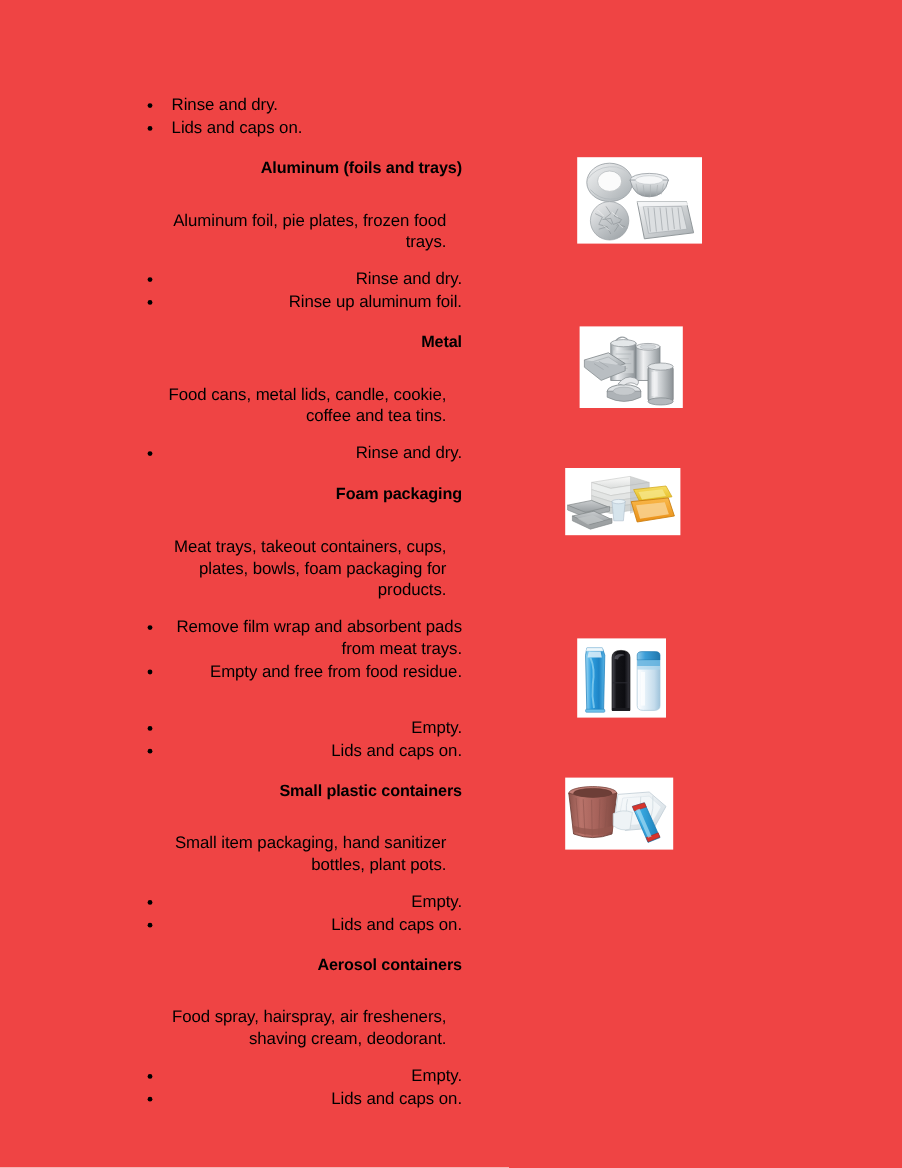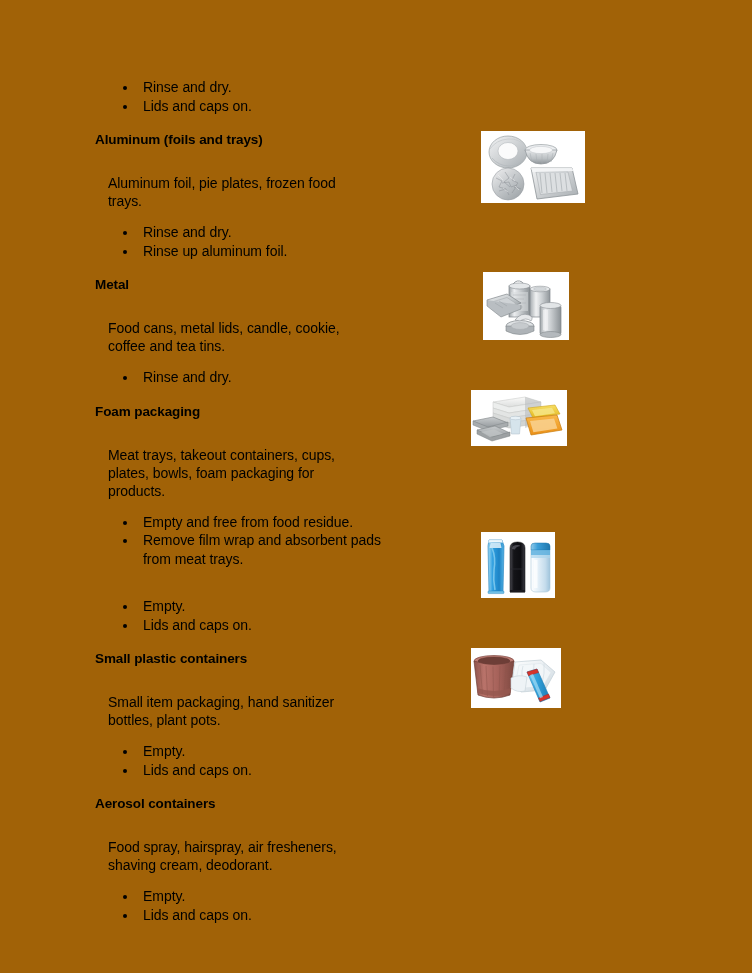--- a/index.html
+++ b/index.html
@@ -13,32 +13,32 @@
     position: relative;
     font-family: "Liberation Sans", sans-serif;
     color: #000000;
     overflow: hidden;
   }
 
   .page {
     position: relative;
     width: 752px;
     height: 973px;
-    background: #a16207;
+    background: #ef4444;
   }
 
   
   .text-col {
     position: absolute;
     left: 95px;
     top: 78px;
     width: 290px;
   }
 
-  .section { margin: 0; }
+  .section { margin: 0; text-align: right; }
 
   .heading {
     font-size: 13.5px;
     font-weight: bold;
     line-height: 17px;
     margin: 0;
     padding: 0;
     letter-spacing: -0.1px;
   }
 
@@ -119,22 +119,22 @@
         <li>Rinse and dry.</li>
       </ul>
     </div>
 
     <div class="gap-before-heading"></div>
     <div class="section">
       <p class="heading">Foam packaging</p>
       <div class="gap-after-heading"></div>
       <p class="body-text">Meat trays, takeout containers, cups, plates, bowls, foam packaging for products.</p>
       <ul class="bullets">
+        <li>Remove film wrap and absorbent pads from meat trays.</li>
         <li>Empty and free from food residue.</li>
-        <li>Remove film wrap and absorbent pads from meat trays.</li>
       </ul>
     </div>
 
     <div class="gap-block"></div>
     <div class="section">
       <div class="gap-after-heading"></div>
       <ul class="bullets">
         <li>Empty.</li>
         <li>Lids and caps on.</li>
       </ul>

